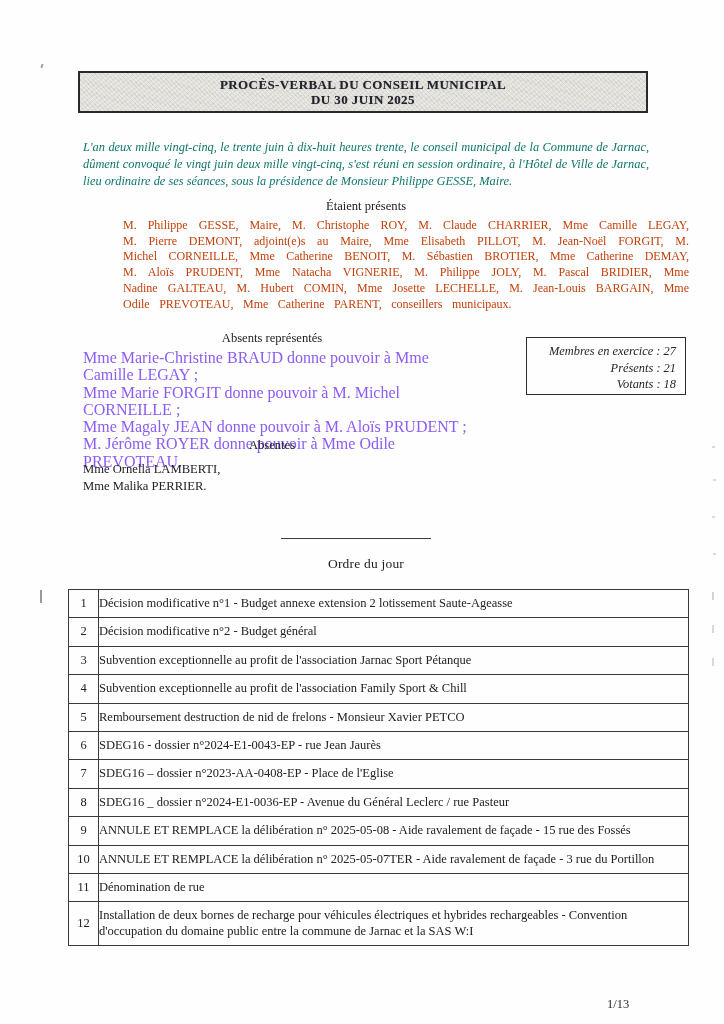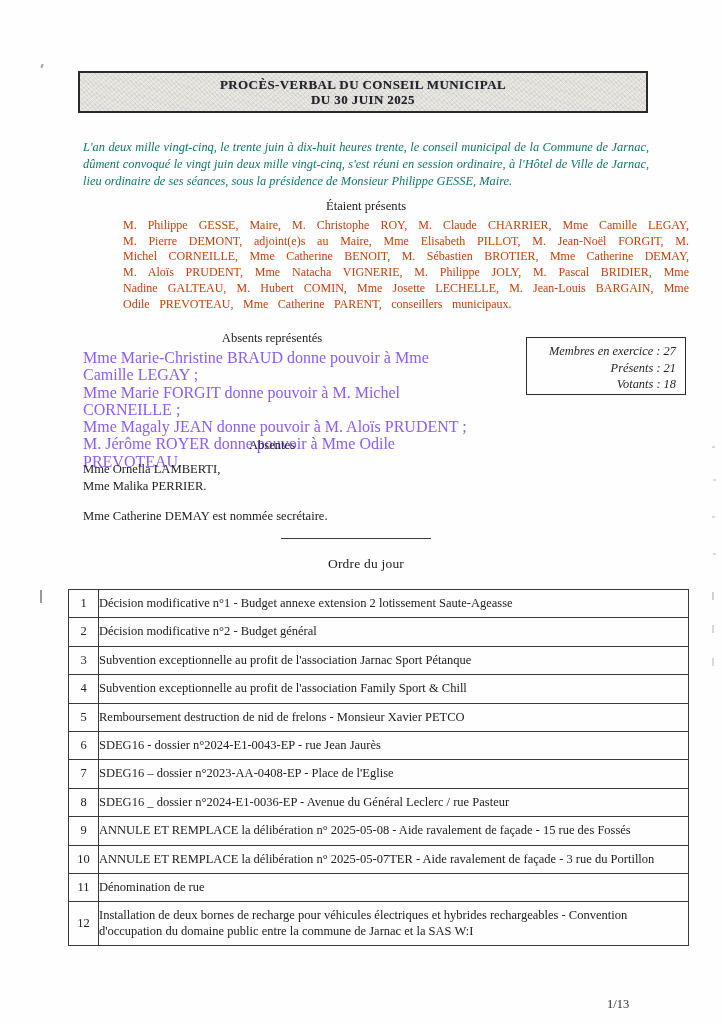--- a/index.html
+++ b/index.html
@@ -141,21 +141,20 @@
     <div>Présents : 21</div>
     <div>Votants : 18</div>
   </div>
 
   <div class="left-col-heading heading-absentes">Absentes</div>
   <div class="absentes-lines">
     <div>Mme Ornella LAMBERTI,</div>
     <div>Mme Malika PERRIER.</div>
   </div>
 
-  <p class="secretary">Mme Catherine DEMAY  est nommée secrétaire.</p>
 
   <div class="divider"></div>
 
   <div class="agenda-heading">Ordre du jour</div>
 
   <table class="agenda-table">
     <tbody>
       <tr>
         <td class="num">1</td>
         <td>Décision modificative n°1 - Budget annexe extension 2 lotissement Saute-Ageasse</td>

